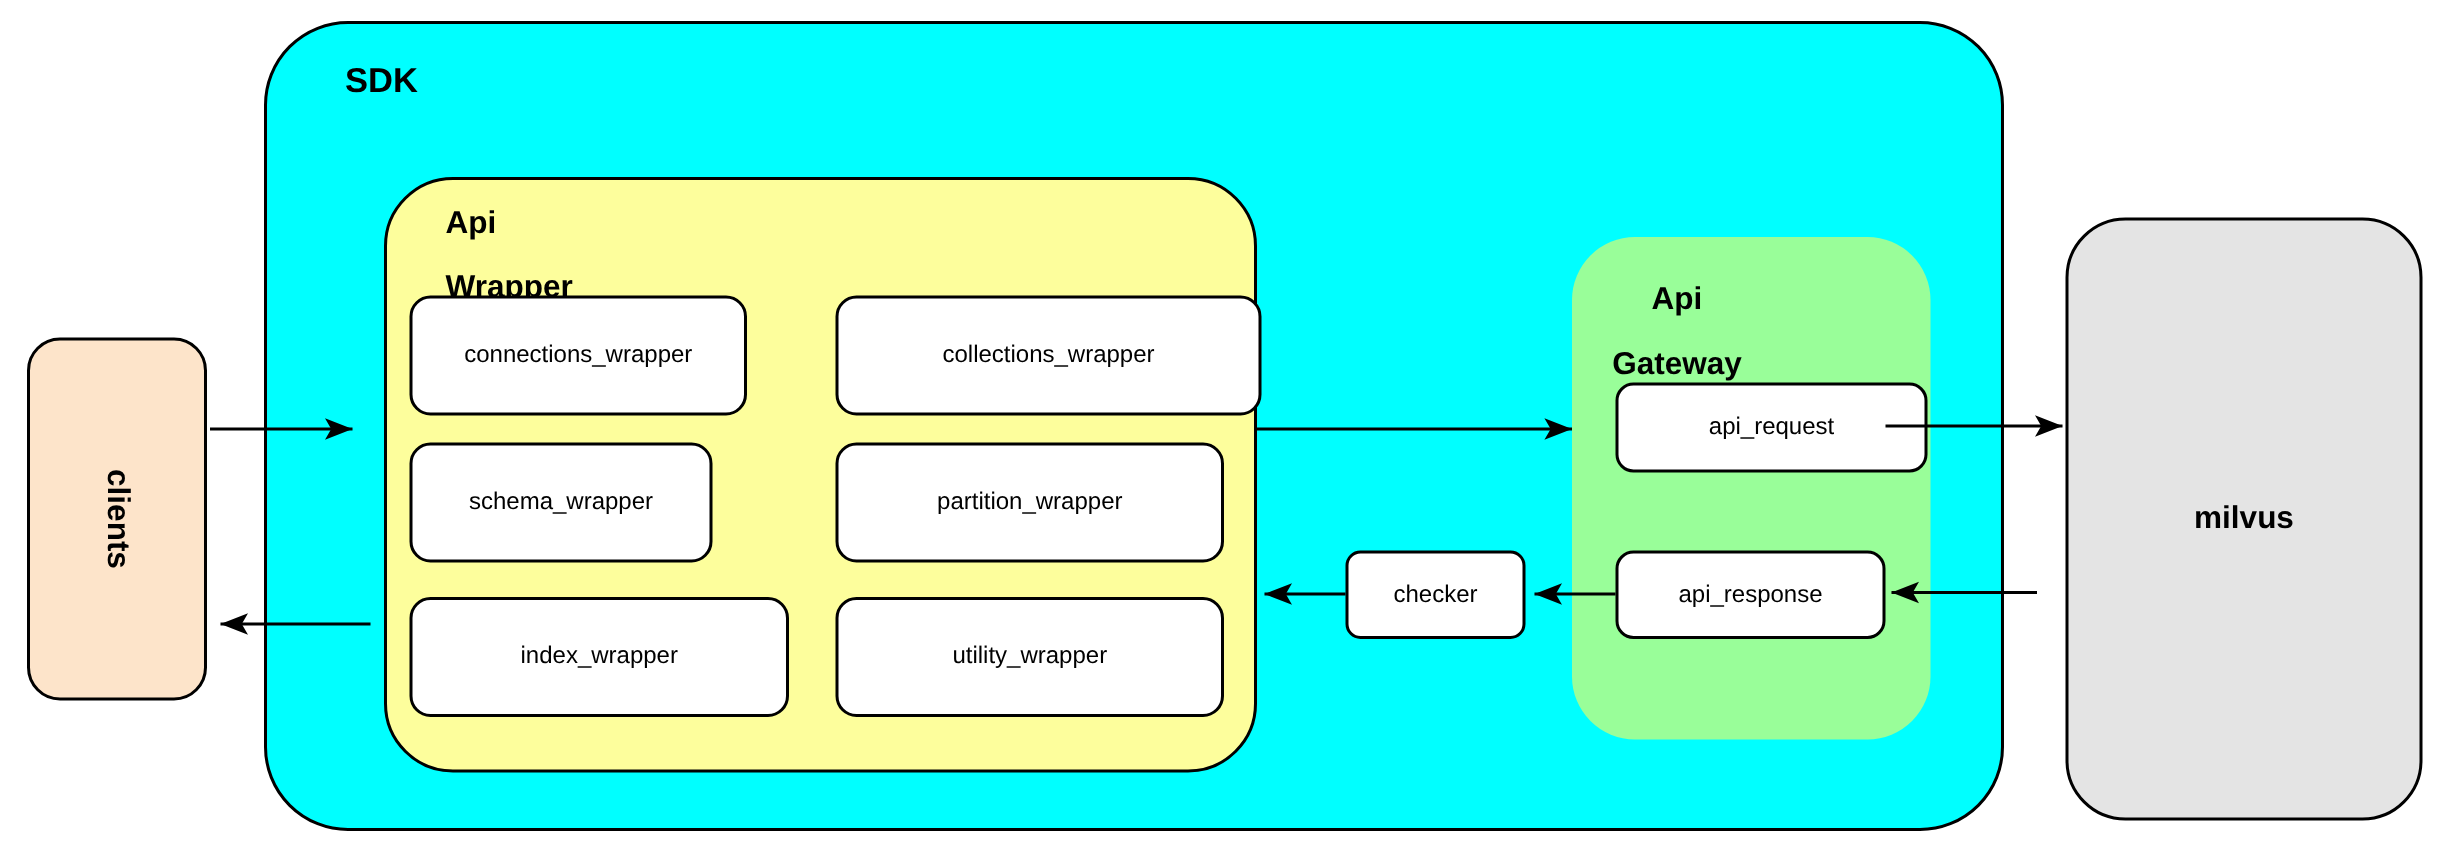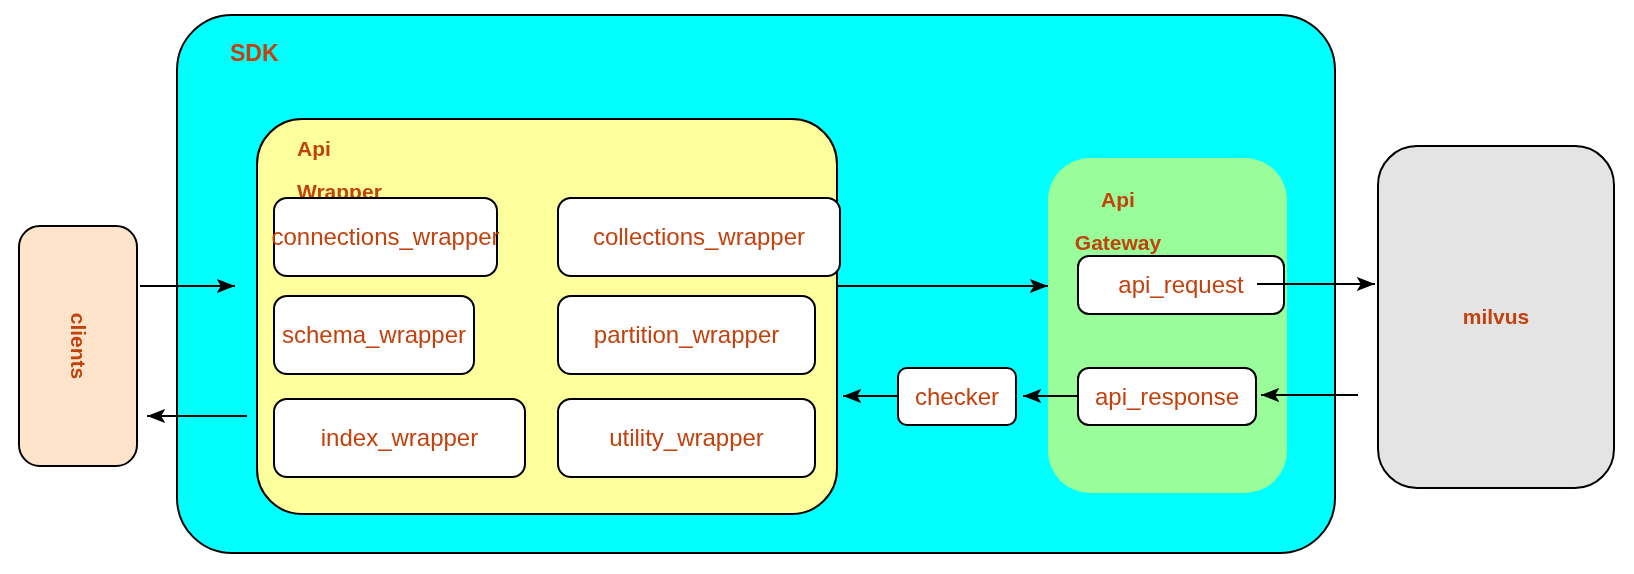--- a/index.html
+++ b/index.html
@@ -2,21 +2,21 @@
 <html style="--canvas-bg: #ffffff; --stroke: #000000; --sdk-fill: #00ffff; --wrapper-fill: #fdfe9c; --gateway-fill: #99fe99; --clients-fill: #fde4ca; --milvus-fill: #e4e4e4; --node-fill: #ffffff;"><head>
 <meta charset="utf-8">
 <style>
   html, body { margin: 0; padding: 0; background: #ffffff; }
   .canvas {
     position: relative;
     width: 1634px;
     height: 574px;
     background: var(--canvas-bg, #fff);
     font-family: "Liberation Sans", sans-serif;
-    color: #c2410c;
+    color: #000000;
     overflow: hidden;
   }
   .abs { position: absolute; box-sizing: border-box; }
 
   
   .sdk {
     left: 176px; top: 14px; width: 1160px; height: 540px;
     background: var(--sdk-fill); border: 2px solid var(--stroke);
     border-radius: 56px;
   }
@@ -34,32 +34,32 @@
     left: 18px; top: 225px; width: 120px; height: 242px;
     background: var(--clients-fill); border: 2px solid var(--stroke);
     border-radius: 22px;
     display: flex; align-items: center; justify-content: center;
   }
   .clients .vtext {
     transform: rotate(90deg);
     font-weight: bold; font-size: 21px; white-space: nowrap;
   }
   .milvus {
-    left: 1377px; top: 145px; width: 238px; height: 344px;
+    left: 1377px; top: 145px; width: 238px; height: 402px;
     background: var(--milvus-fill); border: 2px solid var(--stroke);
     border-radius: 40px;
     display: flex; align-items: center; justify-content: center;
     font-weight: bold; font-size: 21px;
   }
 
   
   .node {
     background: var(--node-fill); border: 2px solid var(--stroke);
     display: flex; align-items: center; justify-content: center;
-    font-size: 24px; text-align: center;
+    font-size: 16px; text-align: center;
   }
   .m0 { left: 273px; top: 197px; width: 225px; height: 80px; border-radius: 14px; }
   .m1 { left: 557px; top: 197px; width: 284px; height: 80px; border-radius: 14px; }
   .m2 { left: 273px; top: 295px; width: 202px; height: 80px; border-radius: 14px; }
   .m3 { left: 557px; top: 295px; width: 259px; height: 80px; border-radius: 14px; }
   .m4 { left: 273px; top: 398px; width: 253px; height: 80px; border-radius: 14px; }
   .m5 { left: 557px; top: 398px; width: 259px; height: 80px; border-radius: 14px; }
   .checker { left: 897px; top: 367px; width: 120px; height: 59px; border-radius: 10px; }
   .req     { left: 1077px; top: 255px; width: 208px; height: 60px; border-radius: 12px; }
   .resp    { left: 1077px; top: 367px; width: 180px; height: 59px; border-radius: 12px; }

